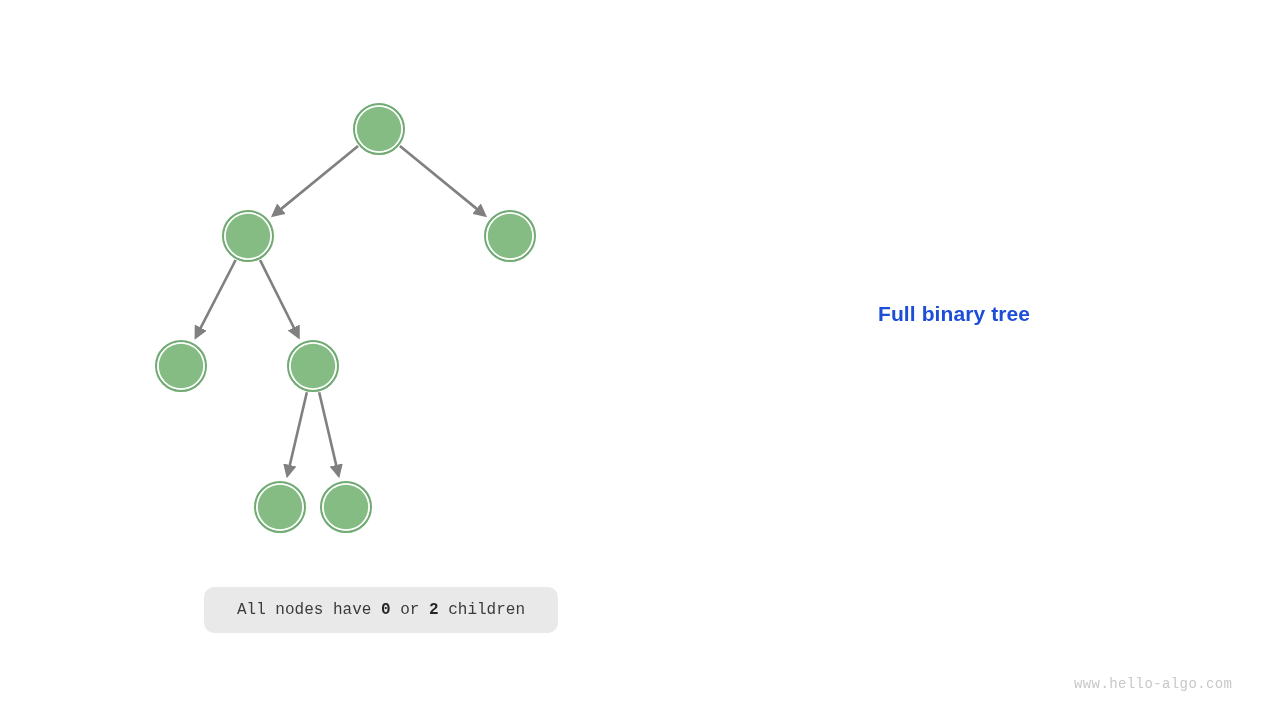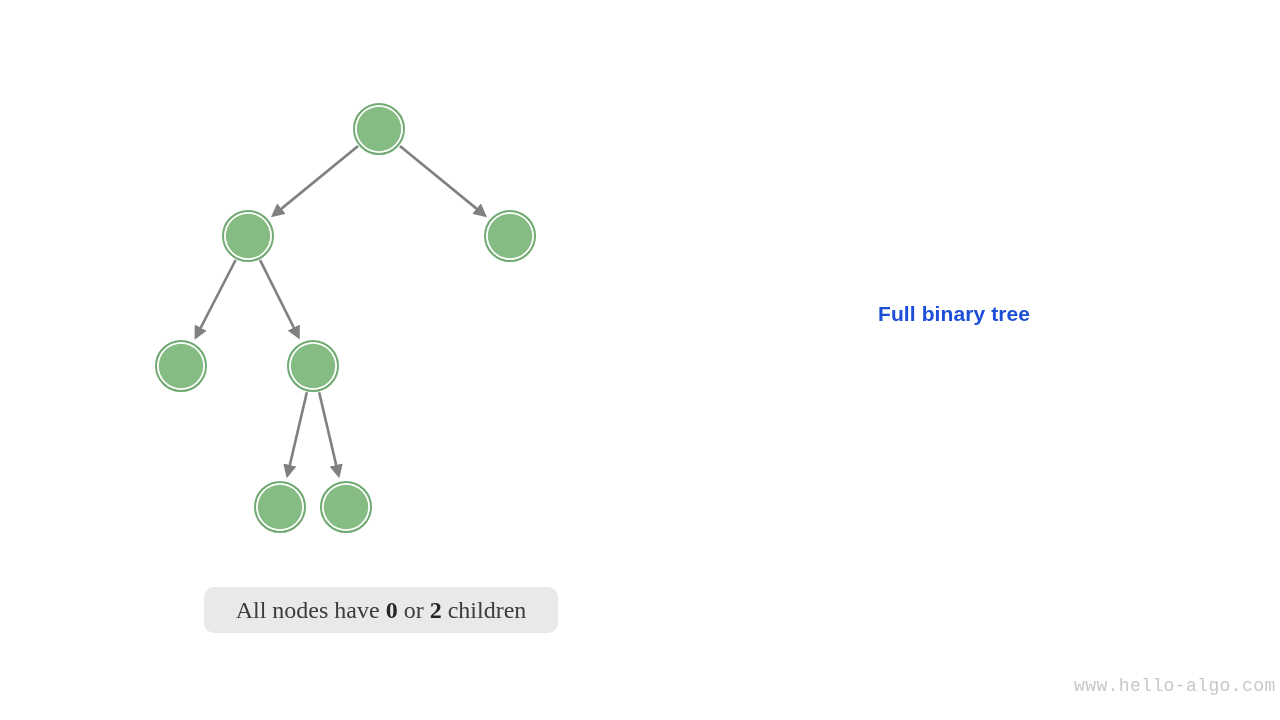--- a/index.html
+++ b/index.html
@@ -43,36 +43,36 @@
     width: 354px;
     height: 46px;
     background: #e9e9e9;
     border-radius: 10px;
     display: flex;
     align-items: center;
     justify-content: center;
     box-sizing: border-box;
   }
   .caption-text {
-    font-family: Liberation Serif, serif;
-    font-size: 24px;
+    font-family: Liberation Mono, monospace;
+    font-size: 16px;
     color: #3b3b3b;
     white-space: nowrap;
   }
   .caption-text b {
     font-weight: bold;
     color: #262626;
   }
 
   .watermark {
     position: absolute;
     left: 1074px;
     top: 676px;
     font-family: "Liberation Mono", monospace;
-    font-size: 18px;
+    font-size: 14px;
     color: #c8c8c8;
     letter-spacing: 0.4px;
     white-space: nowrap;
   }
 </style>
 </head>
 <body>
 
 <svg id="diagram-canvas" viewBox="0 0 1280 720" xmlns="http://www.w3.org/2000/svg">
   <defs>

